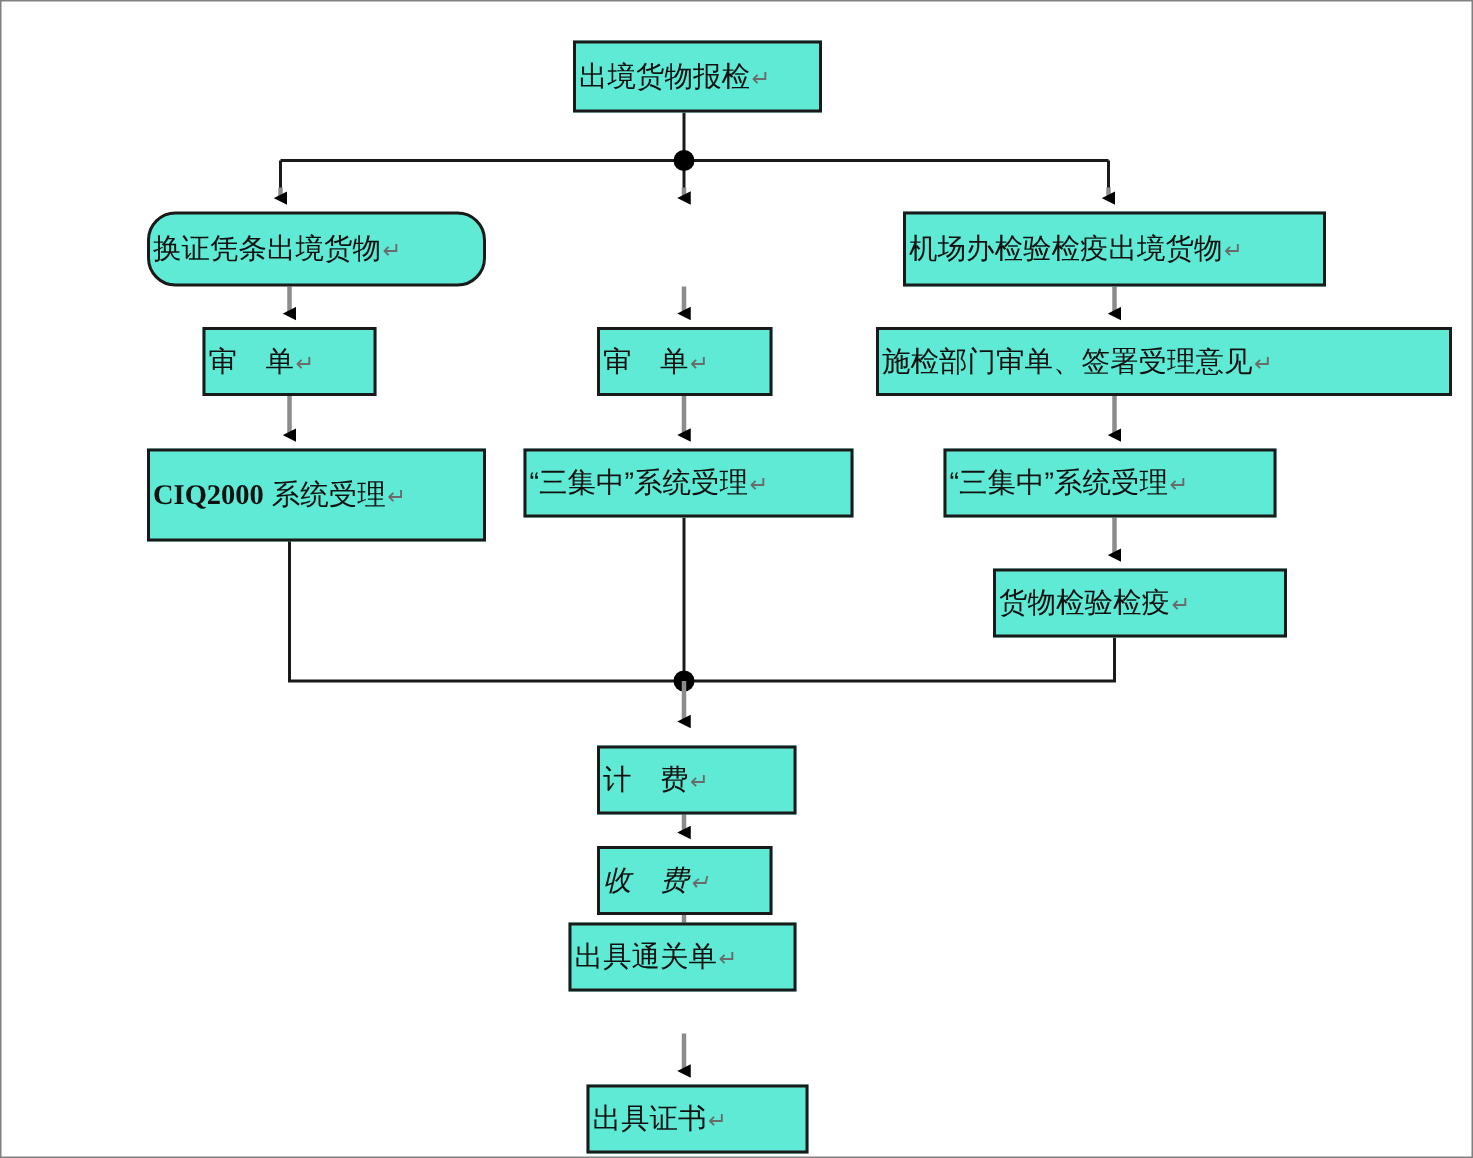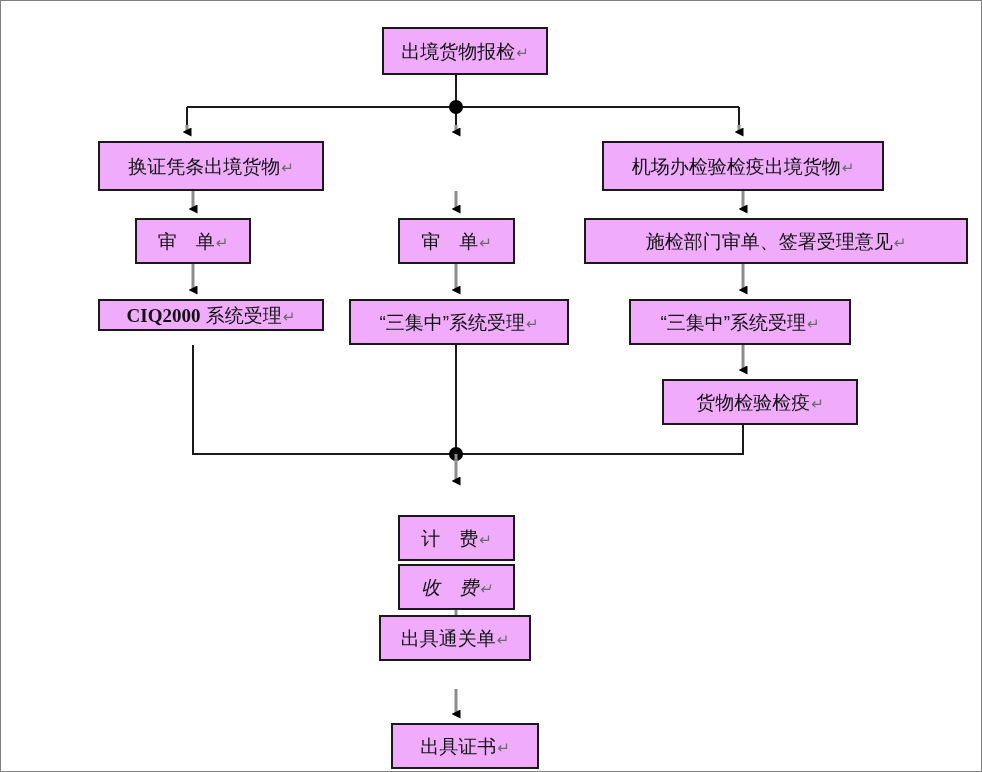--- a/index.html
+++ b/index.html
@@ -23,24 +23,24 @@
     position: absolute;
     left: 0;
     top: 0;
     width: 982px;
     height: 772px;
   }
   .node {
     position: absolute;
     box-sizing: border-box;
     border: 2px solid #1a1a1a;
-    background: #f0abfc;
+    background: #5eead4;
     display: flex;
     align-items: center;
-    justify-content: center;
+    justify-content: flex-start;
     text-align: center;
     color: #111111;
     font-family: "Liberation Sans", sans-serif;
     font-size: 19px;
     line-height: 1;
     white-space: nowrap;
     z-index: 2;
   }
   .node .txt {
     display: inline-block;
@@ -151,58 +151,58 @@
     </g>
     <g>
       <line x1="455" y1="688" x2="455" y2="713" stroke="#8c8c8c" stroke-width="3" marker-end="url(#arrowhead)"></line>
     </g>
   </svg>
 
   <div class="node" style="left:381px; top:26px; width:166px; height:48px;">
     <span class="txt"><span>出境货物报检</span><span class="pilcrow">↵</span></span>
   </div>
 
-  <div class="node" style="left:97px; top:140px; width:226px; height:50px;">
+  <div class="node" style="left:97px; top:140px; width:226px; height:50px;border-radius:19px;">
     <span class="txt"><span>换证凭条出境货物</span><span class="pilcrow">↵</span></span>
   </div>
 
 
   <div class="node" style="left:601px; top:140px; width:282px; height:50px;">
     <span class="txt"><span>机场办检验检疫出境货物</span><span class="pilcrow">↵</span></span>
   </div>
 
   <div class="node" style="left:134px; top:217px; width:116px; height:46px;">
     <span class="txt wide"><span>审　单</span><span class="pilcrow">↵</span></span>
   </div>
 
   <div class="node" style="left:397px; top:217px; width:117px; height:46px;">
     <span class="txt wide"><span>审　单</span><span class="pilcrow">↵</span></span>
   </div>
 
   <div class="node" style="left:583px; top:217px; width:384px; height:46px;">
     <span class="txt"><span>施检部门审单、签署受理意见</span><span class="pilcrow">↵</span></span>
   </div>
 
-  <div class="node mono-emph" style="left:97px; top:298px; width:226px; height:32px;">
+  <div class="node mono-emph" style="left:97px; top:298px; width:226px; height:62px;">
     <span class="txt"><span>CIQ2000</span><span class="cn"> 系统受理</span><span class="pilcrow">↵</span></span>
   </div>
 
   <div class="node" style="left:348px; top:298px; width:220px; height:46px;">
     <span class="txt"><span>“三集中”系统受理</span><span class="pilcrow">↵</span></span>
   </div>
 
   <div class="node" style="left:628px; top:298px; width:222px; height:46px;">
     <span class="txt"><span>“三集中”系统受理</span><span class="pilcrow">↵</span></span>
   </div>
 
   <div class="node" style="left:661px; top:378px; width:196px; height:46px;">
     <span class="txt"><span>货物检验检疫</span><span class="pilcrow">↵</span></span>
   </div>
 
-  <div class="node" style="left:397px; top:514px; width:117px; height:46px;">
+  <div class="node" style="left:397px; top:496px; width:133px; height:46px;">
     <span class="txt wide"><span>计　费</span><span class="pilcrow">↵</span></span>
   </div>
 
   <div class="node" style="left:397px; top:563px; width:117px; height:46px;font-style:italic;">
     <span class="txt wide"><span>收　费</span><span class="pilcrow">↵</span></span>
   </div>
 
   <div class="node" style="left:378px; top:614px; width:152px; height:46px;">
     <span class="txt"><span>出具通关单</span><span class="pilcrow">↵</span></span>
   </div>

